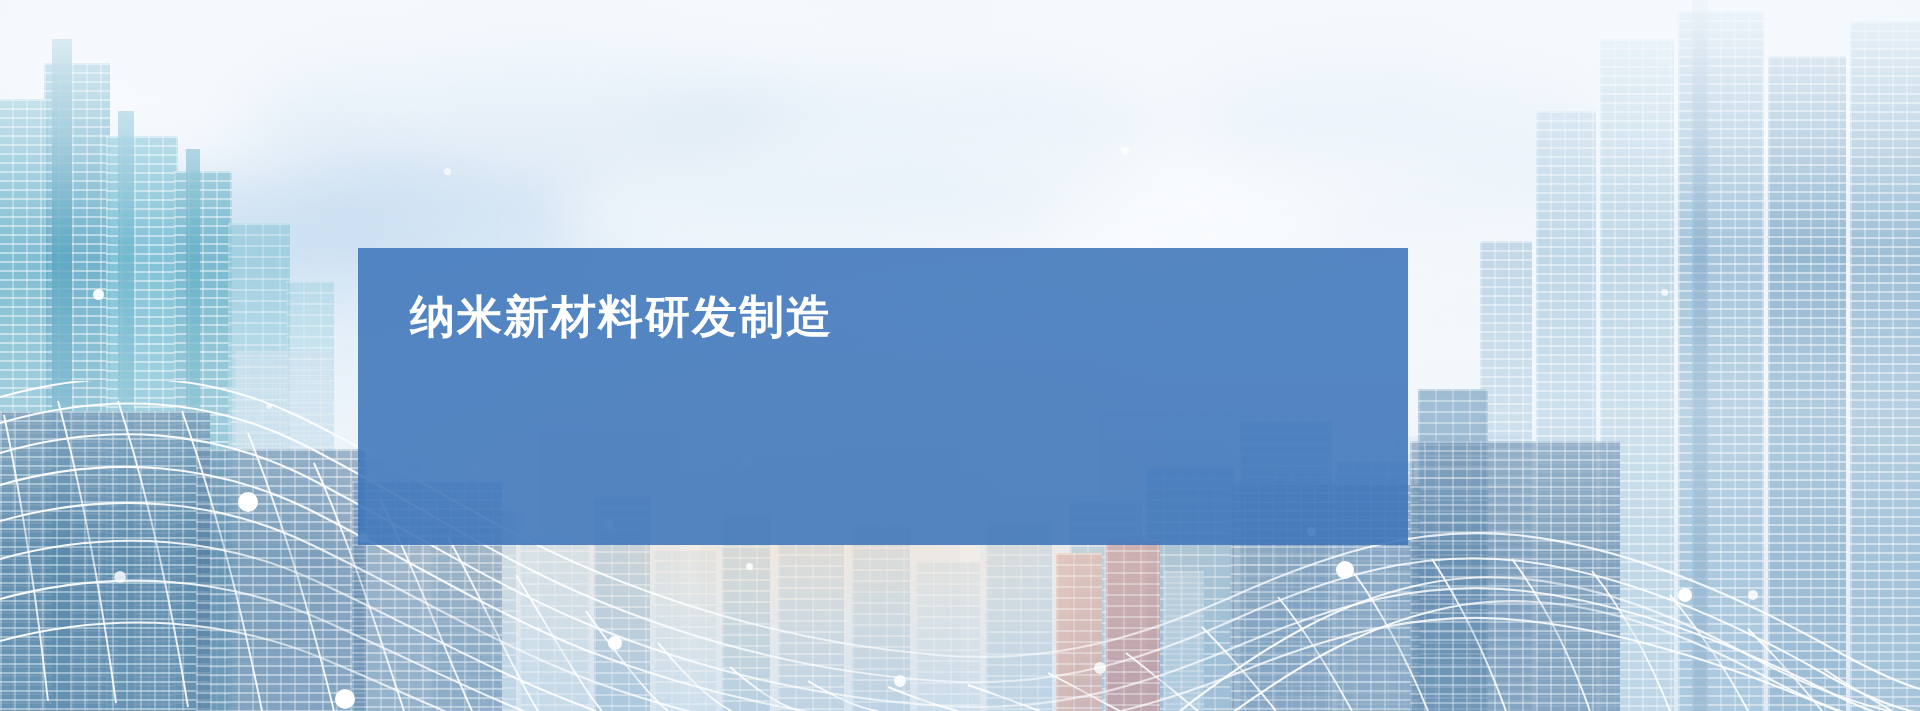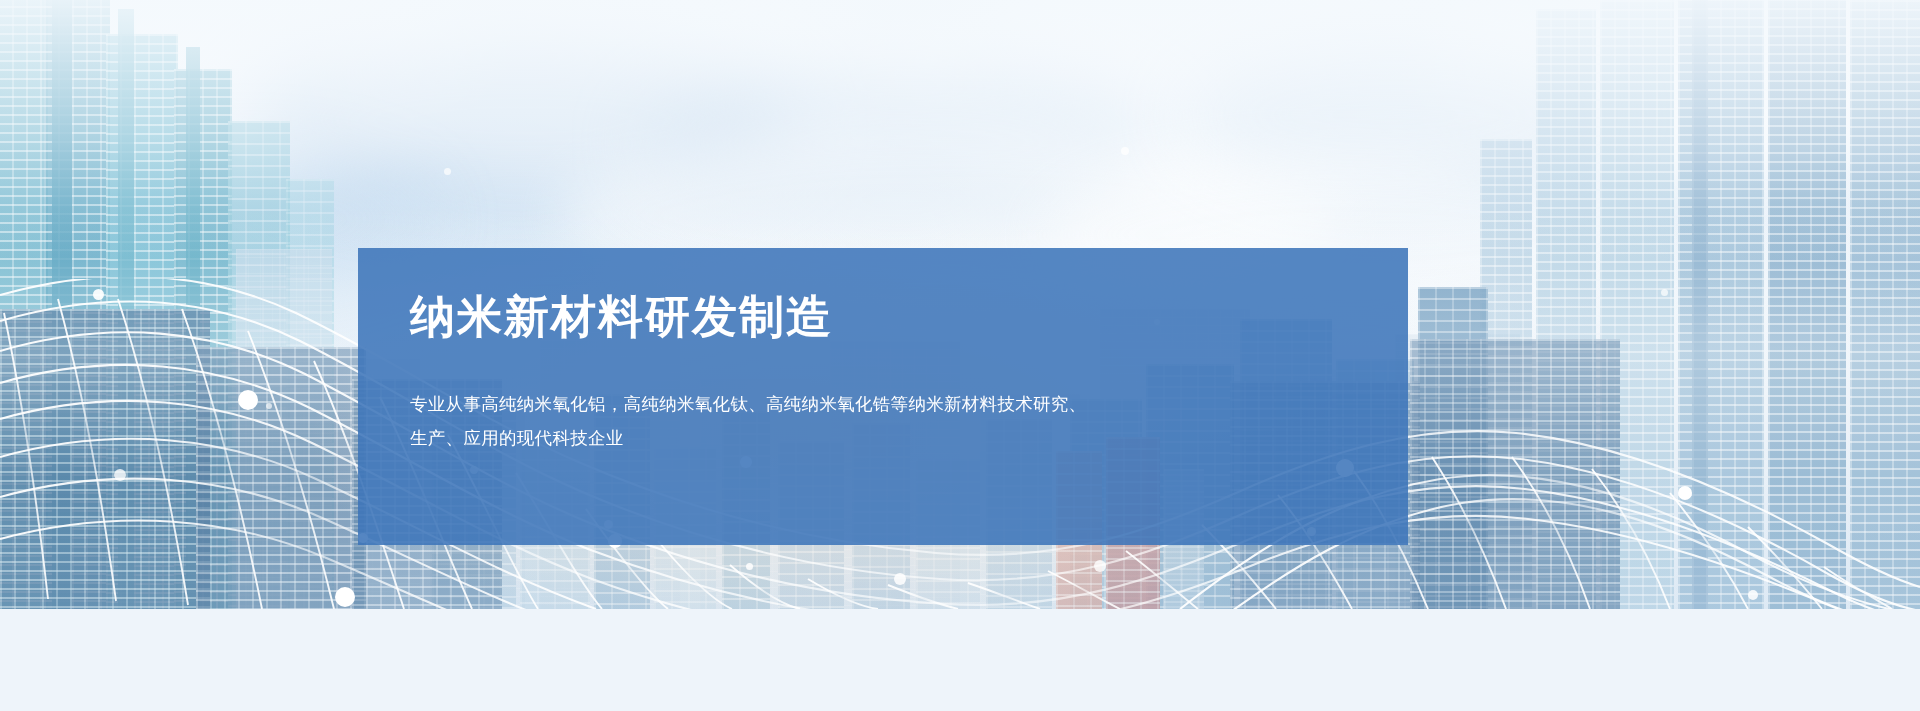--- a/index.html
+++ b/index.html
@@ -1,21 +1,21 @@
 <!DOCTYPE html>
 <html><head>
 <meta charset="utf-8">
 <style>
   * { margin:0; padding:0; box-sizing:border-box; }
   html,body { width:1920px; height:711px; overflow:hidden; background:#eef4fa; }
   body { font-family:"Liberation Sans","DejaVu Sans",sans-serif; }
 
   #banner {
     position:relative;
-    width:1920px; height:609px;
+    width:1920px; height:711px;
     overflow:hidden;
     background:#be185d;
   }
 
   
   .sky {
     position:absolute; inset:0;
     background:
       radial-gradient(ellipse 900px 380px at 18% 30%, rgba(196,221,242,.75) 0%, rgba(196,221,242,0) 70%),
       radial-gradient(ellipse 1100px 420px at 62% 8%, rgba(214,231,245,.85) 0%, rgba(214,231,245,0) 72%),
@@ -271,19 +271,15 @@
       <circle cx="615" cy="262" r="7"></circle>
       <circle cx="1685" cy="214" r="7"></circle>
       <circle cx="900" cy="300" r="6" opacity=".85"></circle>
       <circle cx="1100" cy="287" r="6" opacity=".8"></circle>
       <circle cx="120" cy="196" r="6" opacity=".8"></circle>
     </g>
   </svg>
 
   <div id="panel">
     <div id="panel-title">纳米新材料研发制造</div>
-    <div id="panel-sub">
-      <span>专业从事高纯纳米氧化铝，高纯纳米氧化钛、高纯纳米氧化锆等纳米新材料技术研究、</span>
-      <span>生产、应用的现代科技企业</span>
-    </div>
   </div>
 
 </div>
 
 </body></html>

